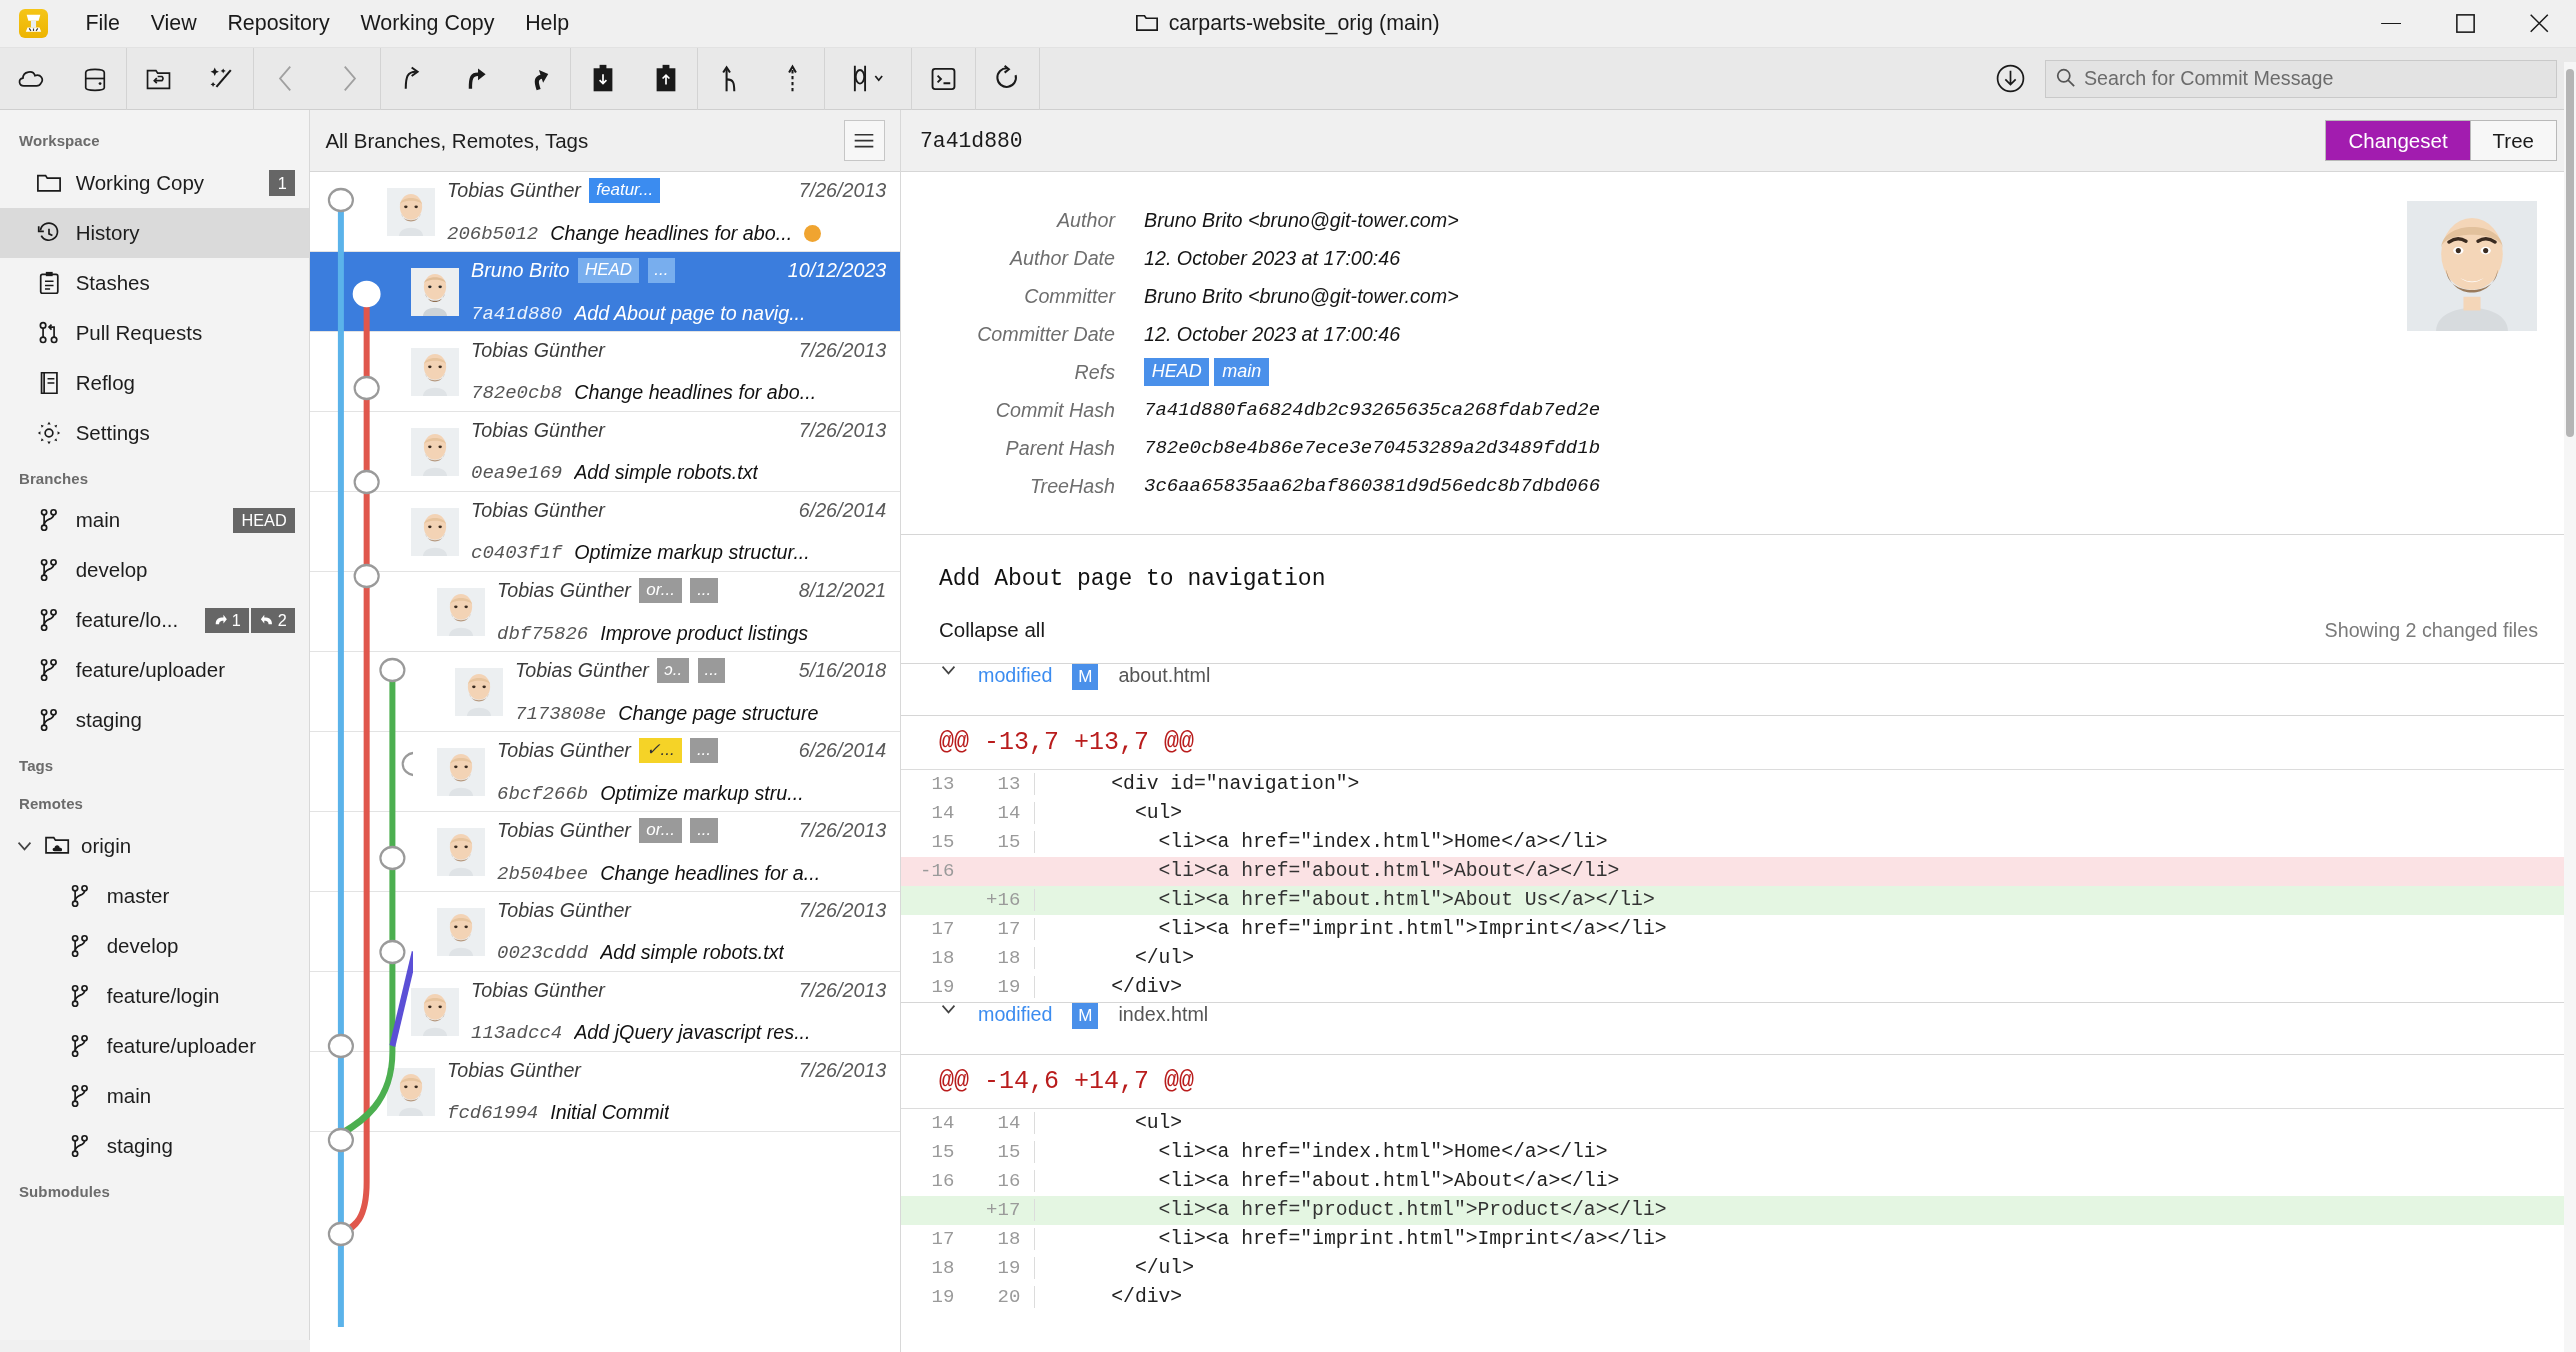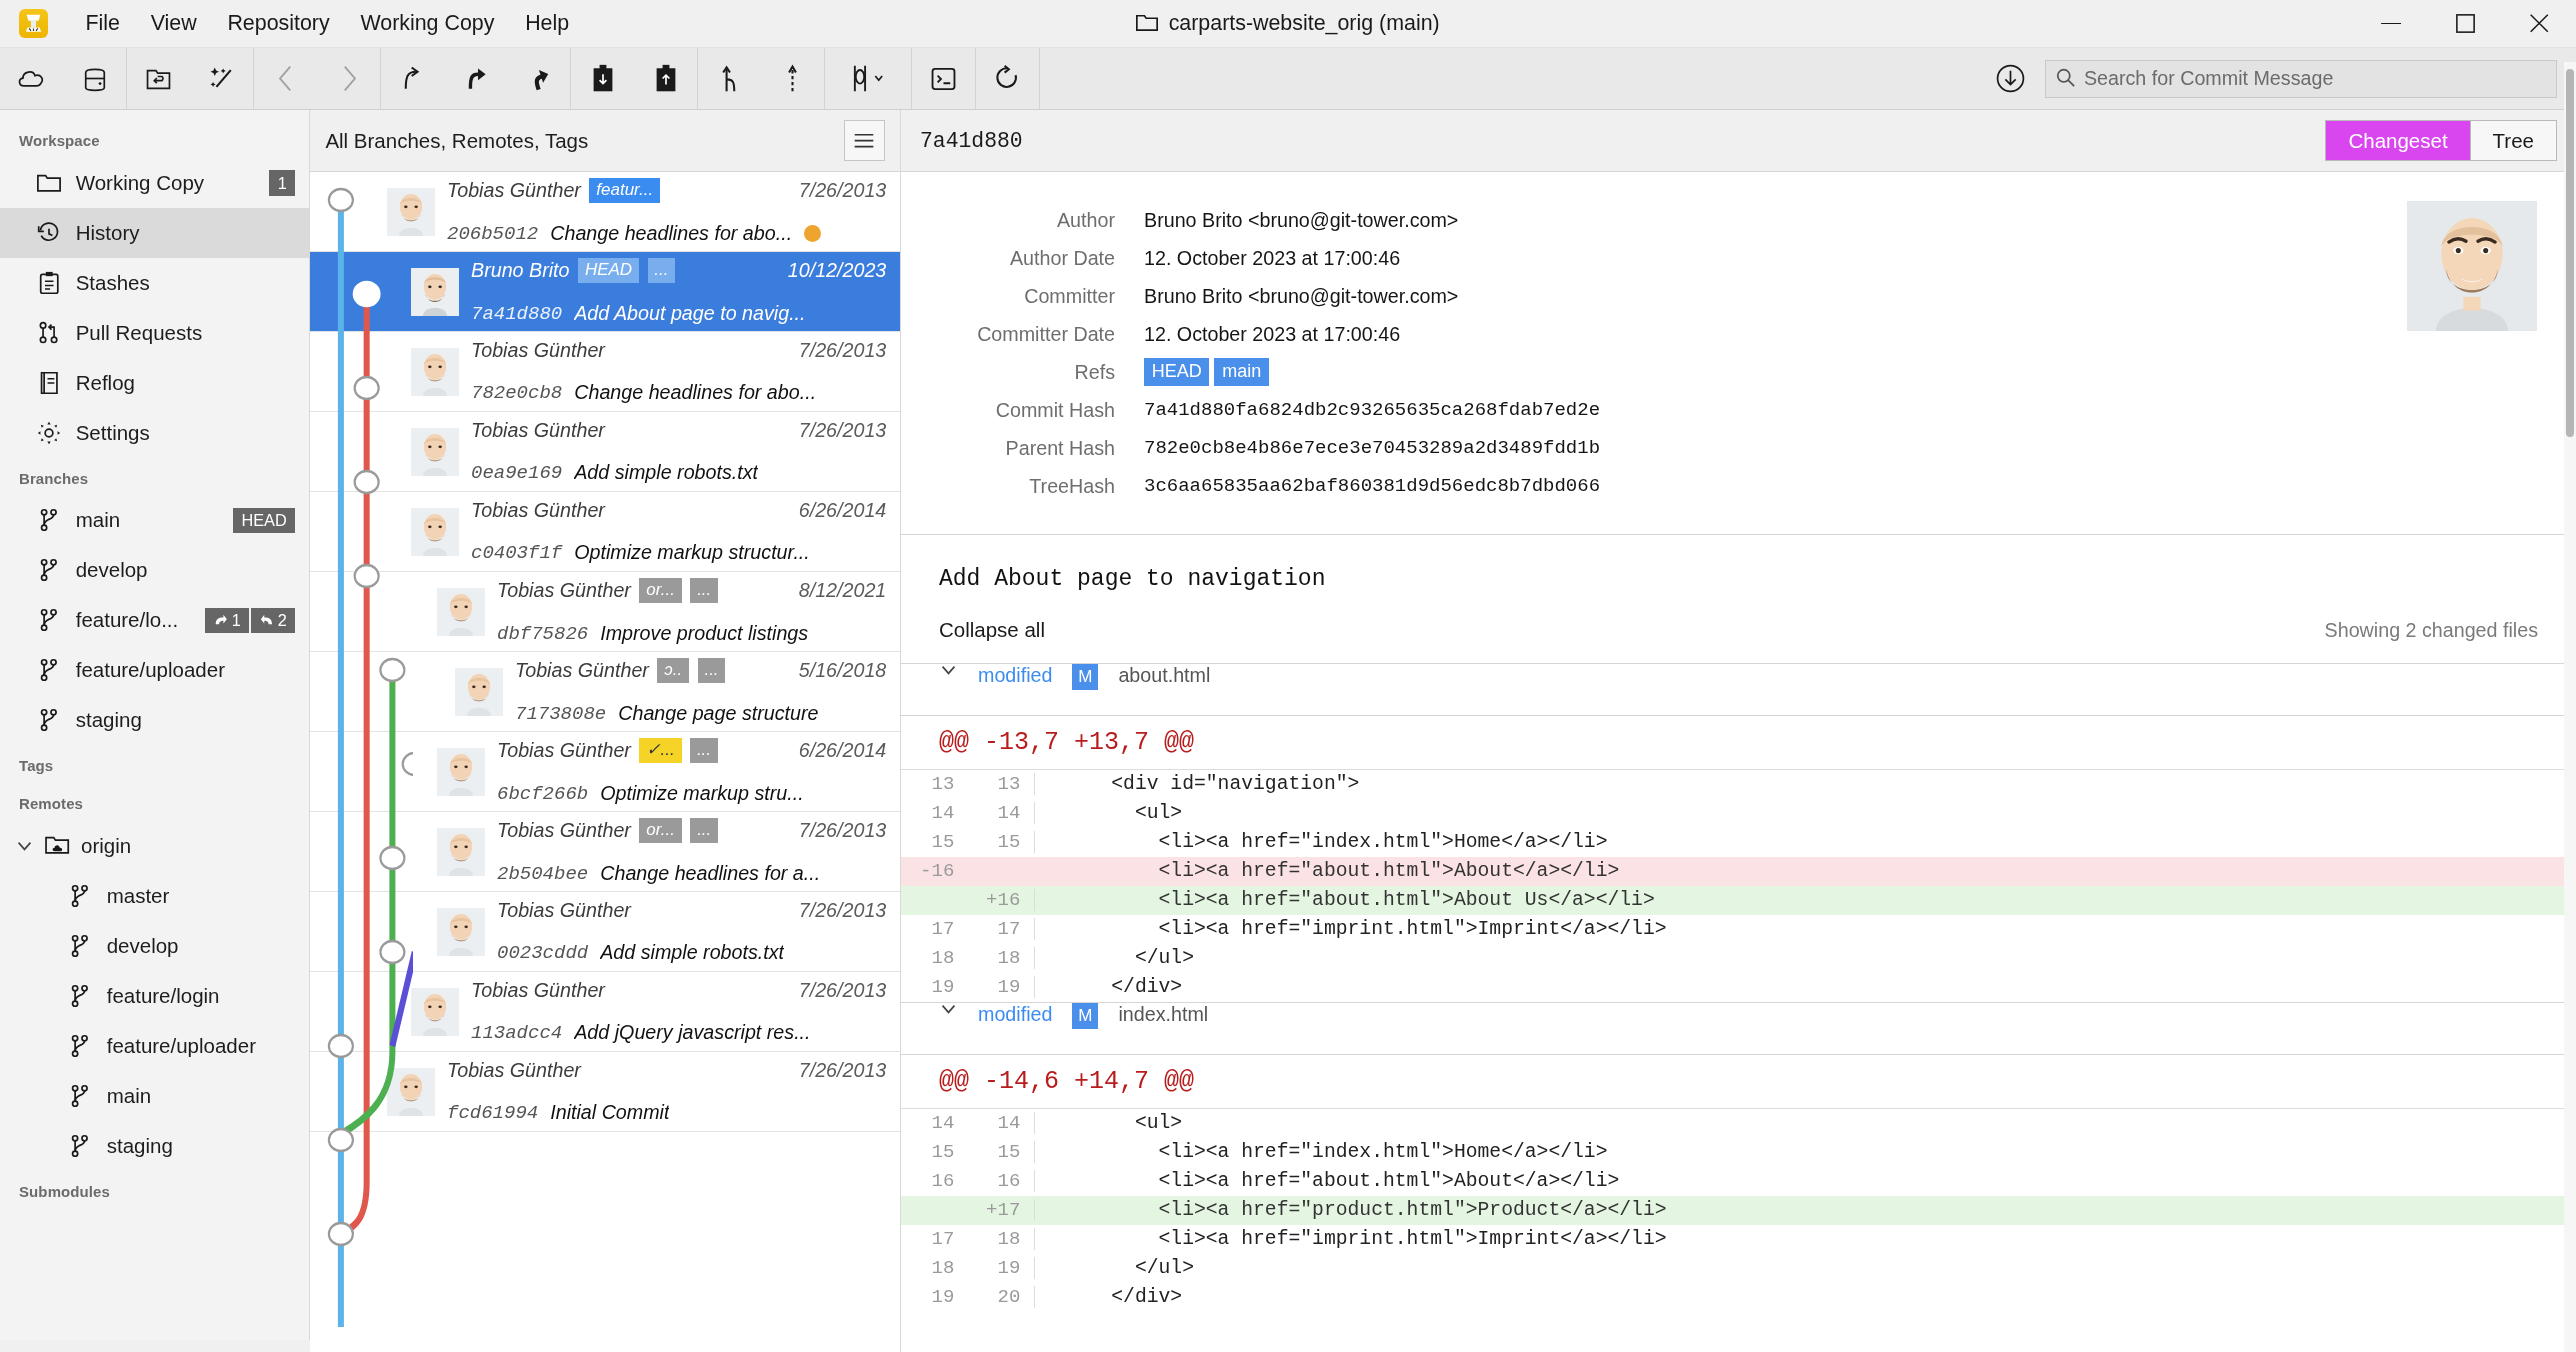--- a/index.html
+++ b/index.html
@@ -142,23 +142,23 @@
     height: 62px; flex: 0 0 62px; background: #f0f0f0; display: flex; align-items: center;
     padding: 0 19px; border-bottom: 0.9px solid #d6d6d6;
   }
   .detail-head .hash { font-size: 21.4px; color: #1a1a1a; font-family: "Liberation Mono", monospace; }
   .segctl { margin-left: auto; display: flex; border: 0.9px solid #b9b9b9; }
   .segbtn {
     height: 39px; padding: 0 22px; display: flex; align-items: center; font-size: 20.5px;
     background: #f7f7f7; color: #1a1a1a; cursor: default; border-right: 0.9px solid #b9b9b9;
   }
   .segbtn:last-child { border-right: none; }
-  .segbtn.on { background: #d946ef; color: #fff; }
-
-  .meta-wrap { flex: 0 0 auto; padding: 29px 6px 29px 0; border-bottom: 0.9px solid #d6d6d6; position: relative; display: flex; }
+  .segbtn.on { background: #a21caf; color: #fff; }
+
+  .meta-wrap { flex: 0 0 auto; padding: 29px 6px 29px 0; border-bottom: 0.9px solid #d6d6d6; position: relative; display: flex; font-style: italic; }
   .meta-table { display: grid; grid-template-columns: 214px 1fr; row-gap: 0px; column-gap: 29px; flex: 1; }
   .mk { text-align: right; font-size: 19.7px; color: #6e6e6e; line-height: 38px; white-space: nowrap; }
   .mv { font-size: 19.7px; color: #151515; line-height: 38px; white-space: nowrap; }
   .mv.mono { font-family: "Liberation Mono", monospace; font-size: 19px; }
   .refs-cell { display: flex; gap: 5.1px; align-items: center; height: 38px; }
   .refs-cell .ref { font-size: 18px; padding: 2.6px 7.7px; background: #4a90ea; }
   .big-avatar {
     width: 130px; height: 130px; background: #e5e9ec; margin: 0 33px 0 26px; flex: 0 0 130px;
     position: relative; overflow: hidden;
   }

